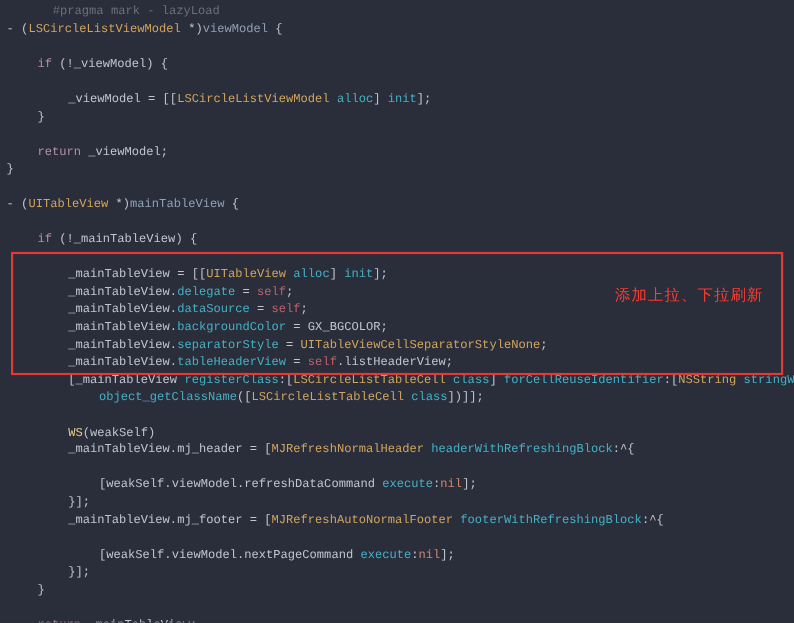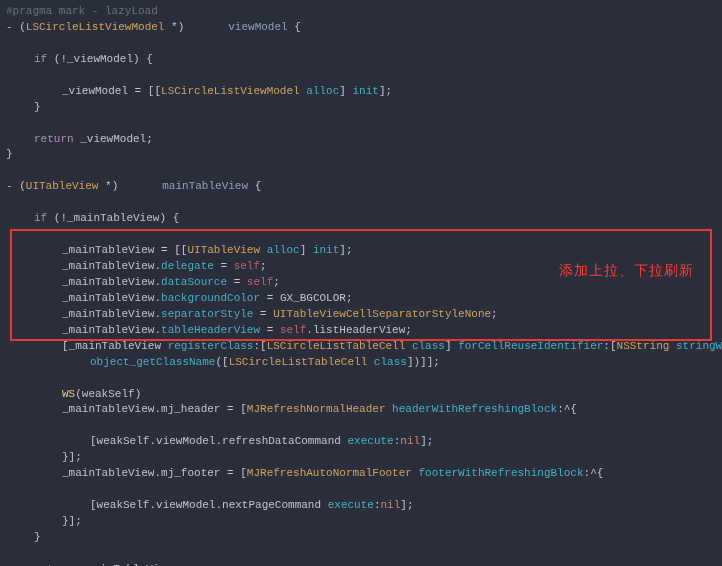--- a/index.html
+++ b/index.html
@@ -13,25 +13,25 @@
     width: 722px;
     height: 566px;
     overflow: hidden;
   }
   .code-container {
     padding: 4px 6px;
     white-space: pre;
     position: relative;
     width: 710px;
   }
-  .c-comment   { color: #65737e; }
+  .c-comment   { color: #65737e; margin-left: 42px; }
   .c-punct     { color: #c0c5ce; }
   .c-class     { color: #d0a55d; }
   .c-keyword   { color: #b48ead; font-family: Liberation Mono, monospace; }
-  .c-meth      { color: #8fa1b3; margin-left: 44px; }
+  .c-meth      { color: #8fa1b3; }
   .c-sel       { color: #44b0c4; font-family: Liberation Mono, monospace; }
   .c-ident     { color: #c0c5ce; }
   .c-null      { color: #d08770; text-align: center; }
   .c-yellow    { color: #ebcb8b; }
   .c-red       { color: #bf616a; text-align: right; }
   .indent1 { display:inline-block; width: 28px; }
   .indent2 { display:inline-block; width: 56px; }
   .indent3 { display:inline-block; width: 84px; }
   .annot-box {
     position: absolute;
@@ -41,21 +41,21 @@
     top: 229px;
     height: 108px;
     pointer-events: none;
   }
   .annot-label {
     position: absolute;
     right: 28px;
     top: 260px;
     color: #ff3b30;
     font-size: 14px;
-    font-family: Liberation Sans, sans-serif;
+    font-family: Liberation Mono, monospace;
     letter-spacing: 1px;
     pointer-events: none;
   }
   .line { display: block; }
 </style>
 </head>
 <body>
 
 <div class="code-container" id="code"><span class="line"><span class="c-comment">#pragma mark - lazyLoad</span></span><span class="line"><span class="c-punct">- (</span><span class="c-class">LSCircleListViewModel</span><span class="c-punct"> *)</span><span class="c-meth">viewModel</span><span class="c-punct"> {</span></span><span class="line">&nbsp;</span><span class="line"><span class="indent1"></span><span class="c-keyword">if</span><span class="c-punct"> (</span><span class="c-ident">!_viewModel</span><span class="c-punct">) {</span></span><span class="line">&nbsp;</span><span class="line"><span class="indent2"></span><span class="c-ident">_viewModel</span><span class="c-punct"> = [[</span><span class="c-class">LSCircleListViewModel</span><span class="c-punct"> </span><span class="c-sel">alloc</span><span class="c-punct">] </span><span class="c-sel">init</span><span class="c-punct">];</span></span><span class="line"><span class="indent1"></span><span class="c-punct">}</span></span><span class="line">&nbsp;</span><span class="line"><span class="indent1"></span><span class="c-keyword">return</span><span class="c-ident"> _viewModel</span><span class="c-punct">;</span></span><span class="line"><span class="c-punct">}</span></span><span class="line">&nbsp;</span><span class="line"><span class="c-punct">- (</span><span class="c-class">UITableView</span><span class="c-punct"> *)</span><span class="c-meth">mainTableView</span><span class="c-punct"> {</span></span><span class="line">&nbsp;</span><span class="line"><span class="indent1"></span><span class="c-keyword">if</span><span class="c-punct"> (</span><span class="c-ident">!_mainTableView</span><span class="c-punct">) {</span></span><span class="line">&nbsp;</span><span class="line"><span class="indent2"></span><span class="c-ident">_mainTableView</span><span class="c-punct"> = [[</span><span class="c-class">UITableView</span><span class="c-punct"> </span><span class="c-sel">alloc</span><span class="c-punct">] </span><span class="c-sel">init</span><span class="c-punct">];</span></span><span class="line"><span class="indent2"></span><span class="c-ident">_mainTableView.</span><span class="c-sel">delegate</span><span class="c-punct"> = </span><span class="c-red">self</span><span class="c-punct">;</span></span><span class="line"><span class="indent2"></span><span class="c-ident">_mainTableView.</span><span class="c-sel">dataSource</span><span class="c-punct"> = </span><span class="c-red">self</span><span class="c-punct">;</span></span><span class="line"><span class="indent2"></span><span class="c-ident">_mainTableView.</span><span class="c-sel">backgroundColor</span><span class="c-punct"> = </span><span class="c-ident">GX_BGCOLOR</span><span class="c-punct">;</span></span><span class="line"><span class="indent2"></span><span class="c-ident">_mainTableView.</span><span class="c-sel">separatorStyle</span><span class="c-punct"> = </span><span class="c-class">UITableViewCellSeparatorStyleNone</span><span class="c-punct">;</span></span><span class="line"><span class="indent2"></span><span class="c-ident">_mainTableView.</span><span class="c-sel">tableHeaderView</span><span class="c-punct"> = </span><span class="c-red">self</span><span class="c-punct">.</span><span class="c-ident">listHeaderView</span><span class="c-punct">;</span></span><span class="line"><span class="indent2"></span><span class="c-punct">[</span><span class="c-ident">_mainTableView </span><span class="c-sel">registerClass</span><span class="c-punct">:[</span><span class="c-class">LSCircleListTableCell</span><span class="c-punct"> </span><span class="c-sel">class</span><span class="c-punct">] </span><span class="c-sel">forCellReuseIdentifier</span><span class="c-punct">:[</span><span class="c-class">NSString</span><span class="c-punct"> </span><span class="c-sel">stringWithUTF8String</span></span><span class="line"><span class="indent3"></span><span class="c-sel">object_getClassName</span><span class="c-punct">([</span><span class="c-class">LSCircleListTableCell</span><span class="c-punct"> </span><span class="c-sel">class</span><span class="c-punct">])]];</span></span><span class="line">&nbsp;</span><span class="line"><span class="indent2"></span><span class="c-yellow">WS</span><span class="c-punct">(</span><span class="c-ident">weakSelf</span><span class="c-punct">)</span></span><span class="line"><span class="indent2"></span><span class="c-ident">_mainTableView.</span><span class="c-ident">mj_header</span><span class="c-punct"> = [</span><span class="c-class">MJRefreshNormalHeader</span><span class="c-punct"> </span><span class="c-sel">headerWithRefreshingBlock</span><span class="c-punct">:^{</span></span><span class="line">&nbsp;</span><span class="line"><span class="indent3"></span><span class="c-punct">[</span><span class="c-ident">weakSelf.</span><span class="c-ident">viewModel.</span><span class="c-ident">refreshDataCommand</span><span class="c-punct"> </span><span class="c-sel">execute</span><span class="c-punct">:</span><span class="c-null">nil</span><span class="c-punct">];</span></span><span class="line"><span class="indent2"></span><span class="c-punct">}];</span></span><span class="line"><span class="indent2"></span><span class="c-ident">_mainTableView.</span><span class="c-ident">mj_footer</span><span class="c-punct"> = [</span><span class="c-class">MJRefreshAutoNormalFooter</span><span class="c-punct"> </span><span class="c-sel">footerWithRefreshingBlock</span><span class="c-punct">:^{</span></span><span class="line">&nbsp;</span><span class="line"><span class="indent3"></span><span class="c-punct">[</span><span class="c-ident">weakSelf.</span><span class="c-ident">viewModel.</span><span class="c-ident">nextPageCommand</span><span class="c-punct"> </span><span class="c-sel">execute</span><span class="c-punct">:</span><span class="c-null">nil</span><span class="c-punct">];</span></span><span class="line"><span class="indent2"></span><span class="c-punct">}];</span></span><span class="line"><span class="indent1"></span><span class="c-punct">}</span></span><span class="line">&nbsp;</span><span class="line"><span class="indent1"></span><span class="c-keyword">return</span><span class="c-ident"> _mainTableView</span><span class="c-punct">;</span></span></div>
 

